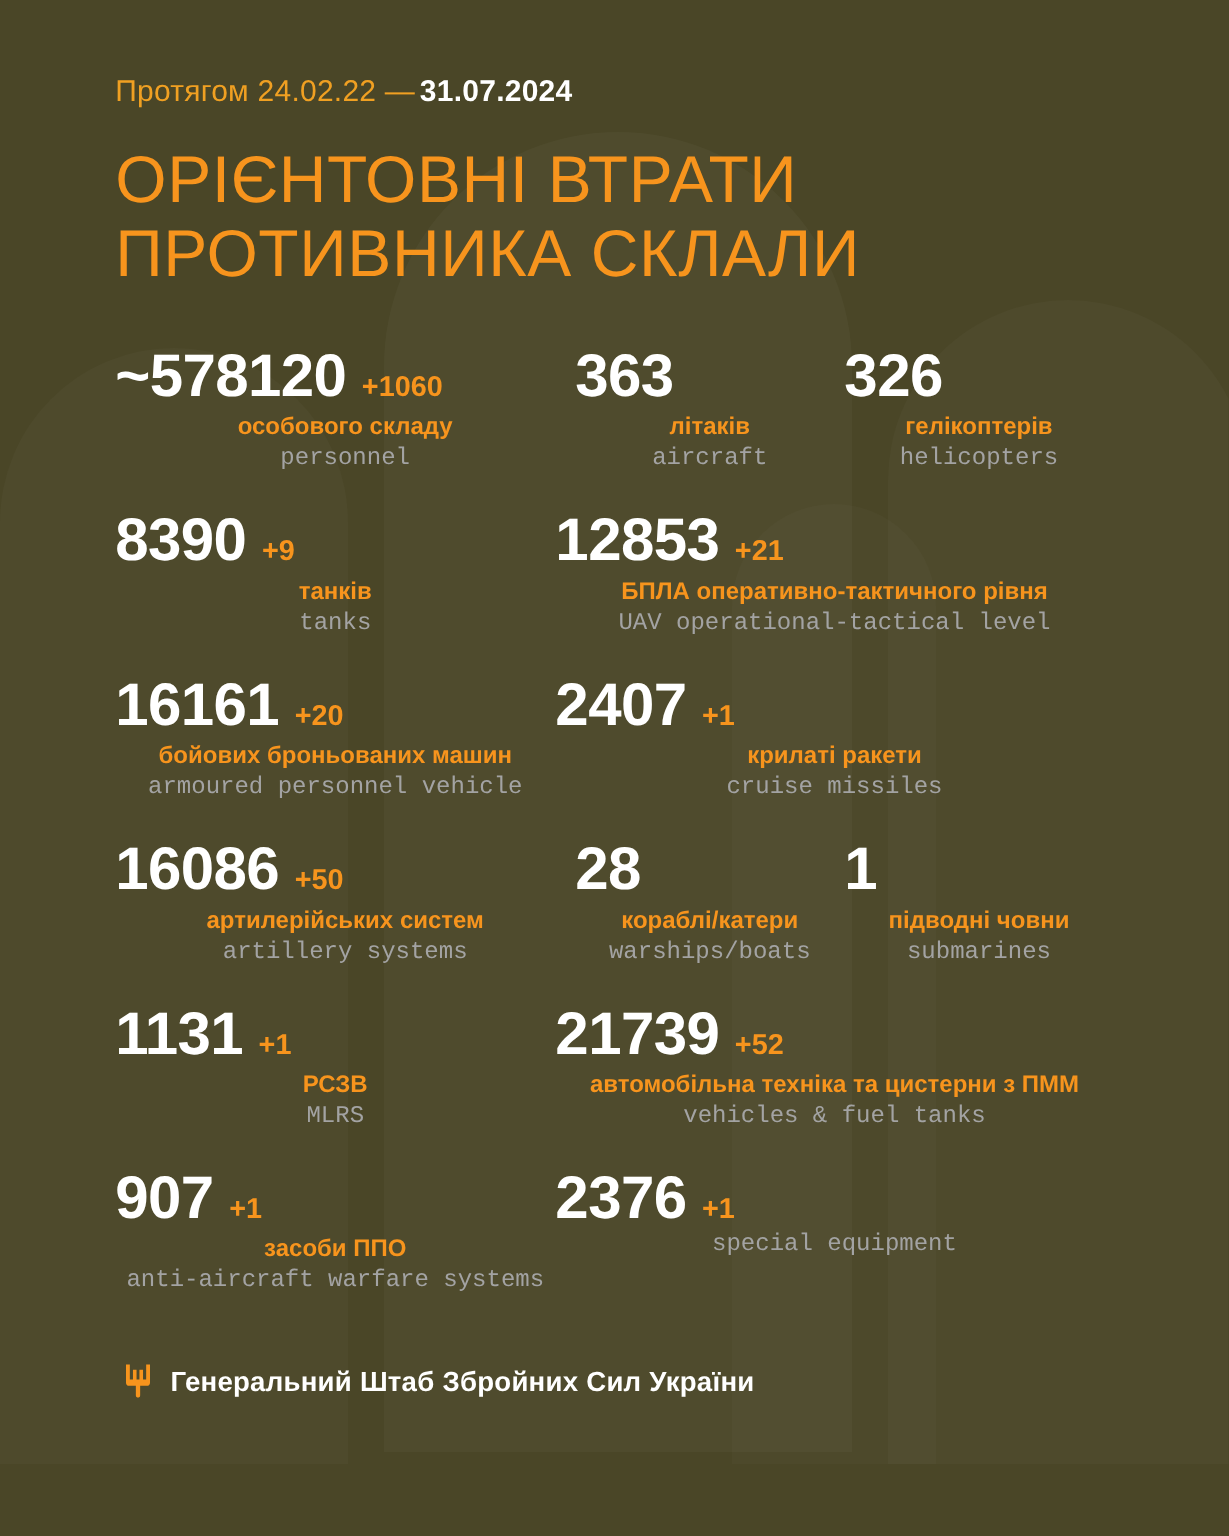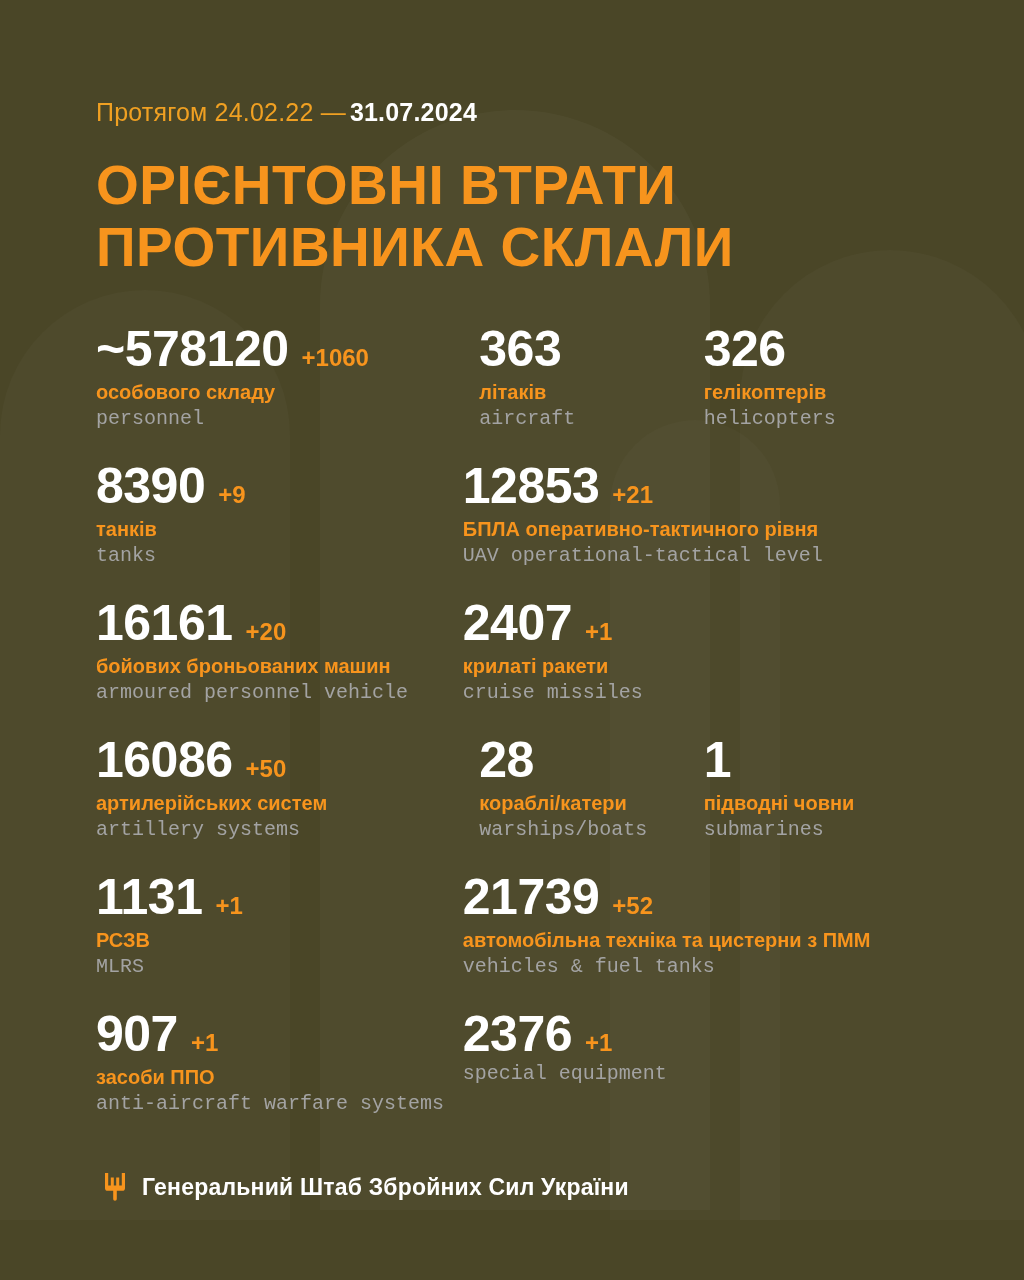--- a/index.html
+++ b/index.html
@@ -47,50 +47,50 @@
     left: 610px; top: 420px;
     width: 170px; height: 800px;
     border-radius: 90px 90px 0 0;
     background: rgba(255,255,255,0.018);
   }
 
   .content {
     position: relative;
     z-index: 2;
     padding: 0 96px;
-    margin-top: 36px;
   }
 
   .date-line {
     padding-top: 62px;
     font-size: 25px;
     letter-spacing: 0.2px;
     color: #f0a022;
   }
   .date-line .date-prefix { color: #f0a022; font-weight: 400; }
   .date-line .date-value { color: #ffffff; font-weight: 700; margin-left: 4px;}
 
   .headline {
     margin-top: 28px;
     color: #f7941d;
-    font-weight: 700;
+    font-weight: 400;
     font-size: 55px;
     line-height: 1.12;
     letter-spacing: 0.5px;
     text-transform: uppercase;
   }
   .headline div { white-space: nowrap; }
 
   .grid {
     margin-top: 46px;
     position: relative;
   }
   .row {
     display: flex;
     align-items: flex-start;
+    text-align: center;
   }
   .col-left { width: 410px; }
   .col-mid  { width: 240px; }
   .col-right{ width: 240px; }
   .col-wide { width: 520px; }
 
   .item {
     margin-bottom: 30px;
   }
   .numline {

